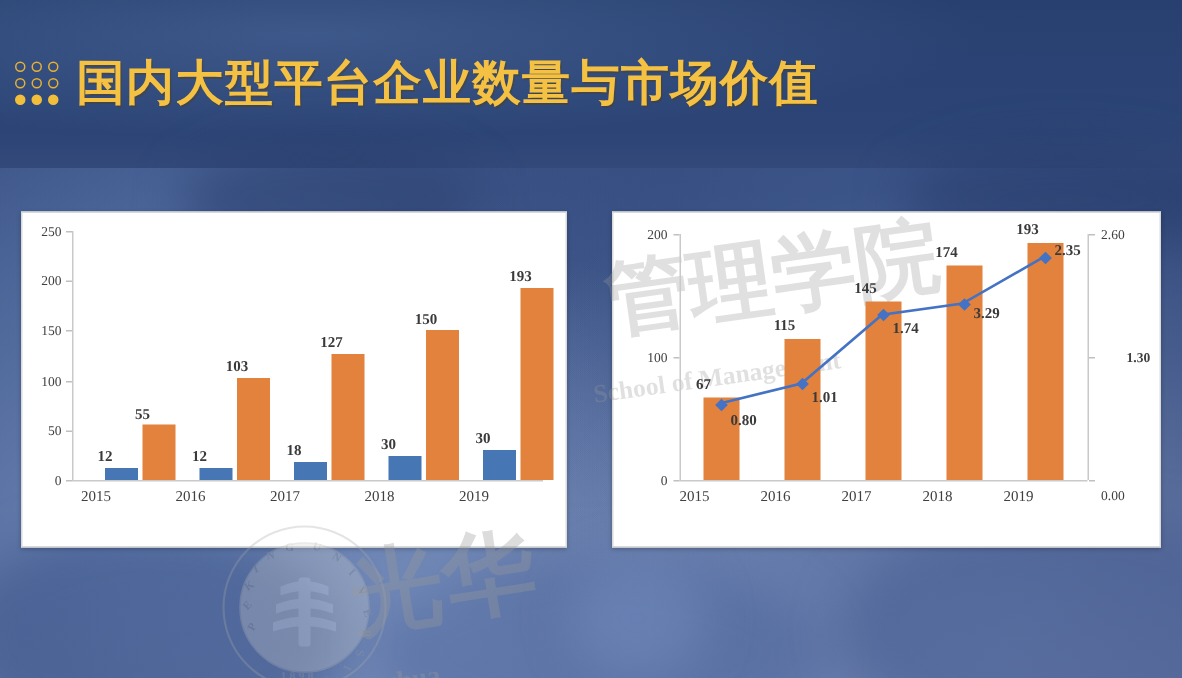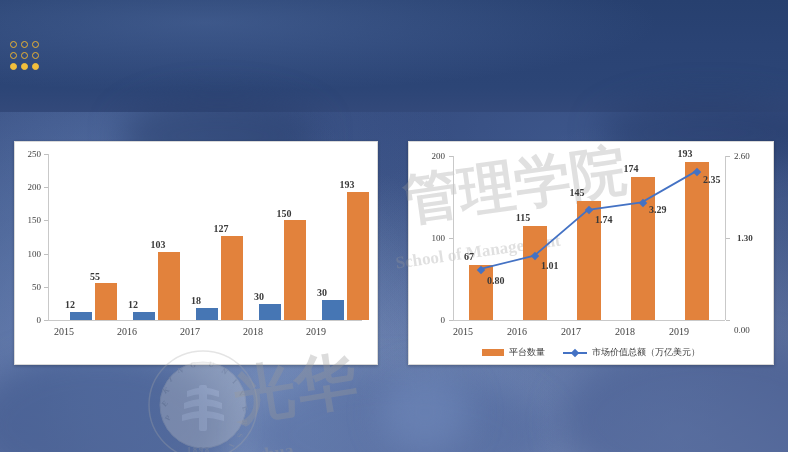--- a/index.html
+++ b/index.html
@@ -165,20 +165,21 @@
       <i></i>
         <i></i>
         <i></i>
       <i></i>
         <i></i>
         <i></i>
       <i class="filled"></i>
         <i class="filled"></i>
         <i class="filled"></i>
     </span>
+    <span id="page-title">国内大型平台企业数量与市场价值</span>
   </div>
 
   <div class="panel" id="panel-left">
     <div class="plot" id="plot-left">
 
       <svg class="wm" id="wm-seal" viewBox="0 0 112 112">
         <circle cx="56" cy="56" r="54" fill="none" stroke="#a8a8a8" stroke-width="1.4"></circle>
         <circle cx="56" cy="56" r="43" fill="#d2d2d2"></circle>
         <circle cx="56" cy="56" r="43" fill="none" stroke="#b5b5b5" stroke-width="1"></circle>
         <g fill="#ffffff">
@@ -290,21 +291,21 @@
       <div class="tickmark" style="left:40px; top:178px;"></div>
       <div class="tickmark" style="left:317px; top:14px;"></div>
       <div class="tickmark" style="left:317px; top:96px;"></div>
       <div class="tickmark" style="left:317px; top:178px;"></div>
 
       <div class="axlabel ytick" style="left:10px; top:9px;   width:26px;">200</div>
       <div class="axlabel ytick" style="left:10px; top:91px;  width:26px;">100</div>
       <div class="axlabel ytick" style="left:10px; top:173px; width:26px;">0</div>
 
       <div class="axlabel" style="left:325px; top:9px;">2.60</div>
-      <div class="axlabel" style="left:328px; top:91px;font-weight:bold;">1.30</div>
+      <div class="axlabel" style="left:342px; top:91px;font-weight:bold;">1.30</div>
       <div class="axlabel" style="left:325px; top:183px;">0.00</div>
 
       <div style="position:absolute; left:44px; top:14px; width:272px; height:164px;">
         <div class="bar orange" style="left:16px;  width:24px; height:54.9px;"></div>
         <div class="bar orange" style="left:70px;  width:24px; height:94.3px;"></div>
         <div class="bar orange" style="left:124px; width:24px; height:118.9px;"></div>
         <div class="bar orange" style="left:178px; width:24px; height:142.7px;"></div>
         <div class="bar orange" style="left:232px; width:24px; height:158.3px;"></div>
       </div>
 
@@ -320,34 +321,24 @@
       <div class="vallabel" style="left:48px;  top:109px; width:24px;">67</div>
       <div class="vallabel" style="left:102px; top:70px;  width:24px;">115</div>
       <div class="vallabel" style="left:156px; top:45px;  width:24px;">145</div>
       <div class="vallabel" style="left:210px; top:21px;  width:24px;">174</div>
       <div class="vallabel" style="left:264px; top:6px;   width:24px;">193</div>
 
       <div class="vallabel" style="left:78px;  top:133px;">0.80</div>
       <div class="vallabel" style="left:132px; top:118px;">1.01</div>
       <div class="vallabel" style="left:186px; top:72px;">1.74</div>
       <div class="vallabel" style="left:240px; top:62px;">3.29</div>
-      <div class="vallabel" style="left:294px; top:32px;">2.35</div>
+      <div class="vallabel" style="left:294px; top:20px;">2.35</div>
 
       <div class="axlabel xtick" style="left:44px;  top:184px; width:54px;">2015</div>
       <div class="axlabel xtick" style="left:98px;  top:184px; width:54px;">2016</div>
       <div class="axlabel xtick" style="left:152px; top:184px; width:54px;">2017</div>
       <div class="axlabel xtick" style="left:206px; top:184px; width:54px;">2018</div>
       <div class="axlabel xtick" style="left:260px; top:184px; width:54px;">2019</div>
 
-      <div id="legend-right">
-        <div class="lrow">
-          <span class="barsw"></span>
-          <span class="ltxt">平台数量</span>
-        </div>
-        <div class="lrow">
-          <span class="linesw"></span>
-          <span class="ltxt">市场价值总额（万亿美元）</span>
-        </div>
-      </div>
 
     </div>
   </div>
 </div>
 
 </body></html>

